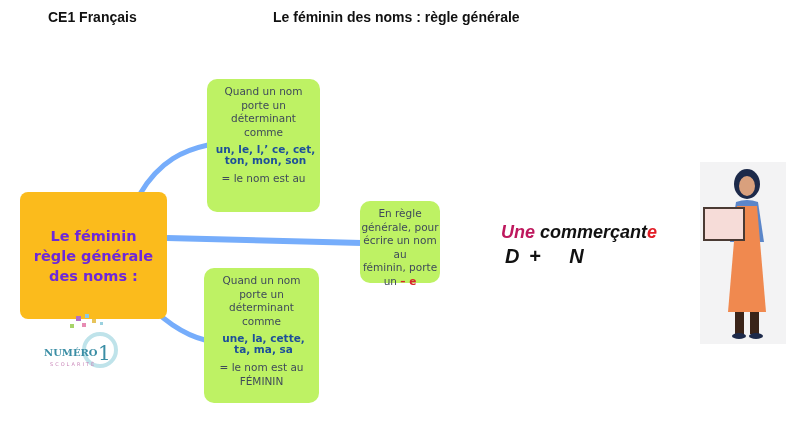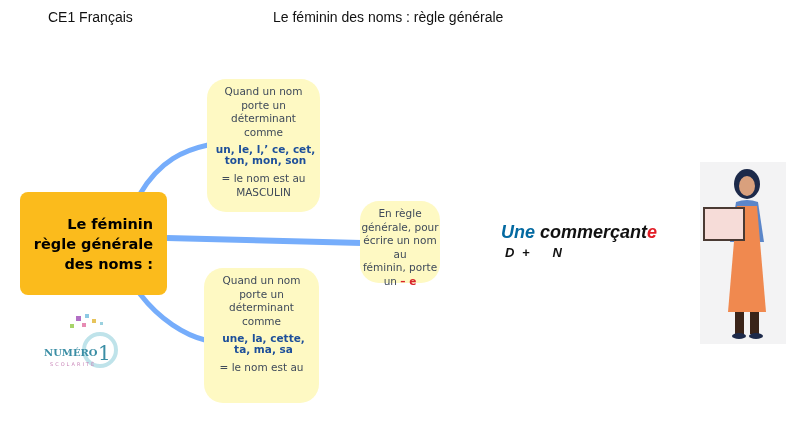--- a/index.html
+++ b/index.html
@@ -1,34 +1,34 @@
 <!DOCTYPE html>
 <html><head>
 <meta charset="utf-8">
 <style>
   html, body { margin:0; padding:0; }
   body { width:800px; height:439px; background:#ffffff; position:relative; overflow:hidden; font-family:"DejaVu Sans", sans-serif; }
-  .hdr { position:absolute; top:9px; font-family:"Liberation Sans", sans-serif; font-weight:normal; font-size:14px; color:#111; }
+  .hdr { position:absolute; top:9px; font-family:"Liberation Sans", sans-serif; font-weight:bold; font-size:14px; color:#111; }
   #h-left { left:48px; }
   #h-right { left:273px; }
   svg.links { position:absolute; left:0; top:0; }
-  .central { position:absolute; left:20px; top:192px; width:147px; height:103px; background:#fbbb1c; border-radius:8px;
-             display:flex; align-items:center; justify-content:center; text-align:right;
-             font-weight:bold; font-size:14.5px; line-height:20px; color:#000000; }
-  .box { position:absolute; background:#fef9c3; border-radius:19px; text-align:center; color:#3f4a5a; font-size:10.5px; line-height:13.5px; box-sizing:border-box; }
+  .central { position:absolute; left:20px; top:192px; width:147px; height:127px; background:#fbbb1c; border-radius:8px;
+             display:flex; align-items:center; justify-content:center; text-align:center;
+             font-weight:bold; font-size:14.5px; line-height:20px; color:#6d28d9; }
+  .box { position:absolute; background:#bef264; border-radius:10px; text-align:center; color:#3f4a5a; font-size:10.5px; line-height:13.5px; box-sizing:border-box; }
   .box .det { color:#1d4f9a; font-weight:bold; font-size:10.5px; line-height:11px; margin:5px 0 6px 4px; }
   #box-masc { left:207px; top:79px; width:113px; height:133px; padding-top:6px; }
   #box-fem  { left:204px; top:268px; width:115px; height:135px; padding-top:6px; }
   #box-rule { left:360px; top:201px; width:80px; height:82px; padding-top:6px; font-size:10.5px; }
   .red { color:#d8232a; font-weight:bold; }
   .example { position:absolute; left:501px; top:221px; font-family:"Liberation Sans", sans-serif; font-weight:bold; font-style:italic; font-size:18px; line-height:22px; }
-  .une { color:#0369a1;font-style:italic; }
+  .une { color:#be185d;font-style:italic; }
   .noun { color:#111; }
   .e { color:#e21d26; }
-  .formula { position:absolute; left:505px; top:245px; font-family:"Liberation Sans", sans-serif; font-weight:bold; font-style:italic; font-size:13px; color:#111; word-spacing:4px; }
+  .formula { position:absolute; left:505px; top:245px; font-family:"Liberation Sans", sans-serif; font-weight:bold; font-style:italic; font-size:20px; color:#111; word-spacing:4px; }
   .logo { position:absolute; left:40px; top:310px; width:80px; height:62px; }
   .illus { position:absolute; left:700px; top:162px; width:86px; height:182px; background:#f3f3f4; }
 </style>
 </head>
 <body>
 
 <div class="hdr" id="h-left">CE1 Français</div>
 <div class="hdr" id="h-right">Le féminin des noms : règle générale</div>
 
 <svg class="links" width="800" height="439">
@@ -48,33 +48,33 @@
 <div class="box" id="box-masc">
   <div>Quand un nom</div>
   <div>porte un</div>
   <div>déterminant</div>
   <div>comme</div>
   <div class="det">
     <div>un, le, l,’ ce, cet,</div>
     <div>ton, mon, son</div>
   </div>
   <div>= le nom est au</div>
-  <div>MASCULIN</div>
 </div>
 
 <div class="box" id="box-fem">
   <div>Quand un nom</div>
   <div>porte un</div>
   <div>déterminant</div>
   <div>comme</div>
   <div class="det">
     <div>une, la, cette,</div>
     <div>ta, ma, sa</div>
   </div>
   <div>= le nom est au</div>
+  <div>FÉMININ</div>
 </div>
 
 <div class="box" id="box-rule">
   <div>En règle</div>
   <div>générale, pour</div>
   <div>écrire un nom au</div>
   <div>féminin, porte</div>
   <div><span>un </span><span class="red">– e</span></div>
 </div>
 

